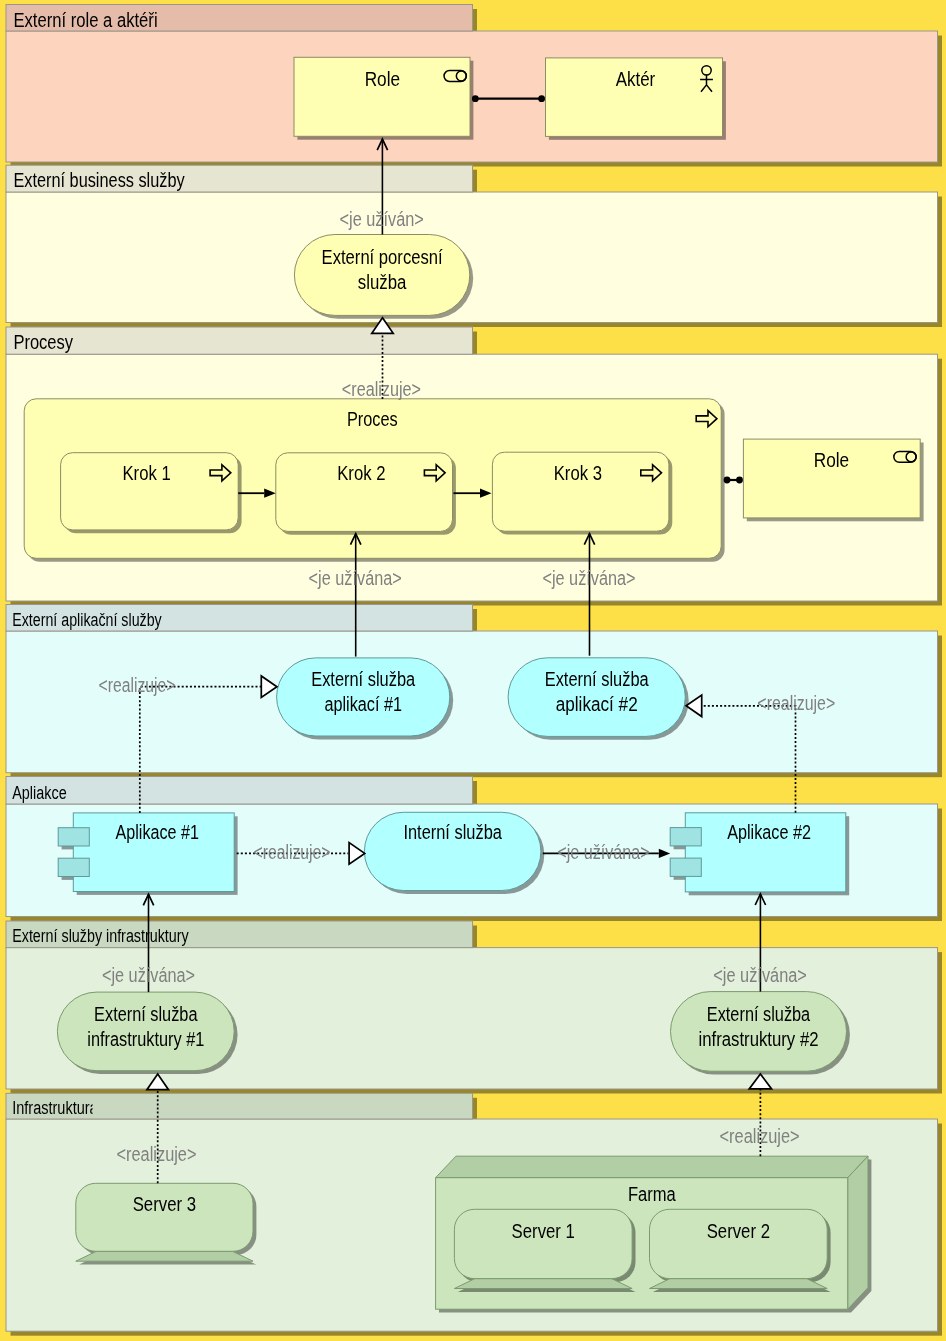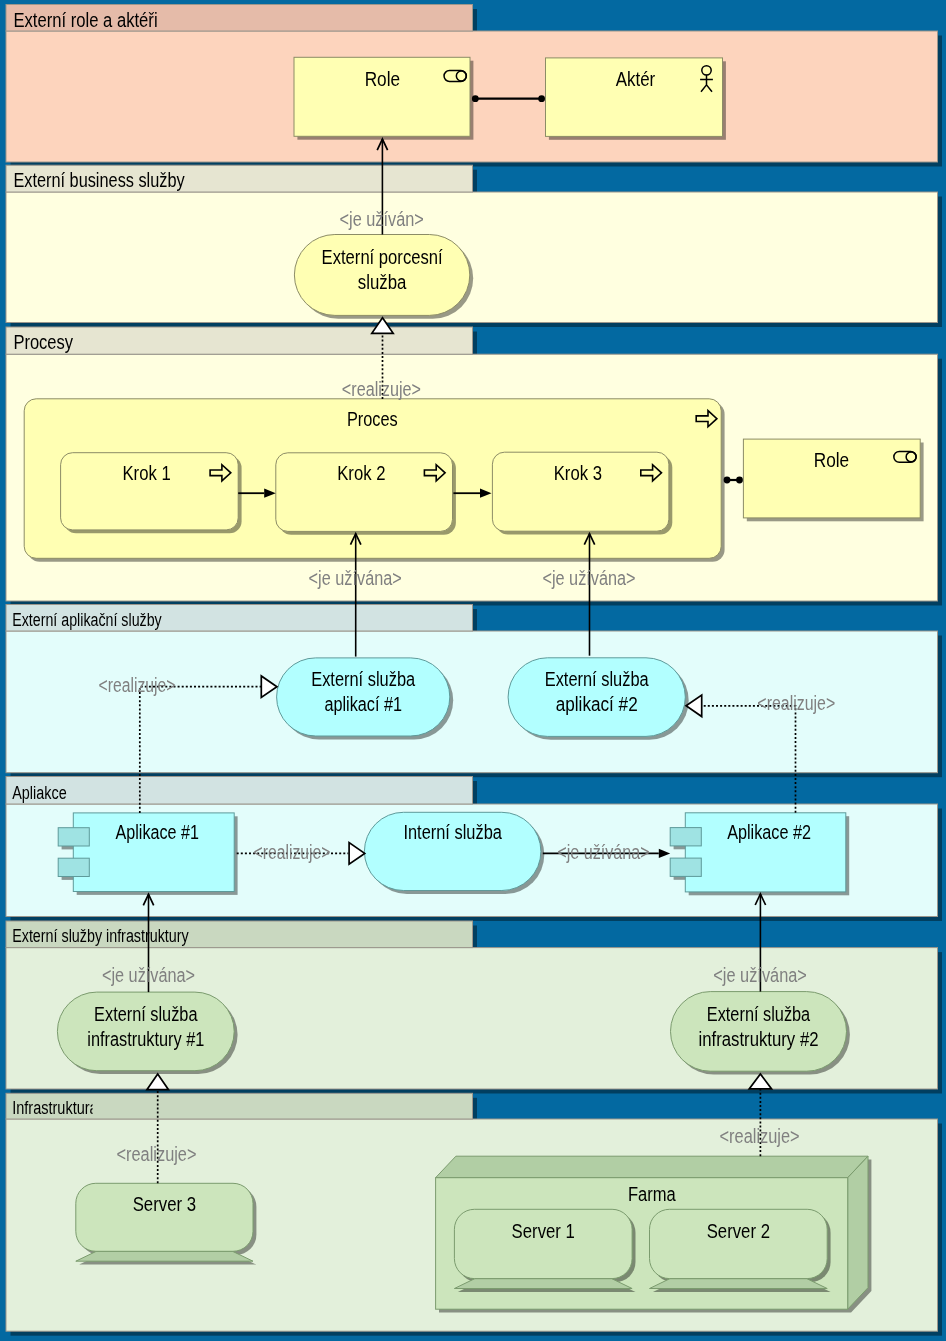--- a/index.html
+++ b/index.html
@@ -1,16 +1,16 @@
 <!DOCTYPE html>
 <html><head>
 <meta charset="utf-8">
 <style>
   html,body{margin:0;padding:0;background:#ffffff;}
-  #stage{position:relative;width:946px;height:1341px;background:#0369a1;overflow:hidden;}
+  #stage{position:relative;width:946px;height:1341px;background:#fde047;overflow:hidden;}
   svg#root{display:block;position:absolute;left:0;top:0;}
   .txt{font-family:"Liberation Sans", sans-serif;font-size:20px;fill:#000;}
   .hdr{font-family:"Liberation Sans", sans-serif;font-size:20px;fill:#000;}
   .hdrs{font-family:"Liberation Sans", sans-serif;font-size:18px;fill:#000;}
   .rel{font-family:"Liberation Sans", sans-serif;font-size:20px;fill:#808080;}
 </style>
 </head>
 <body>
 
 <div id="stage">

